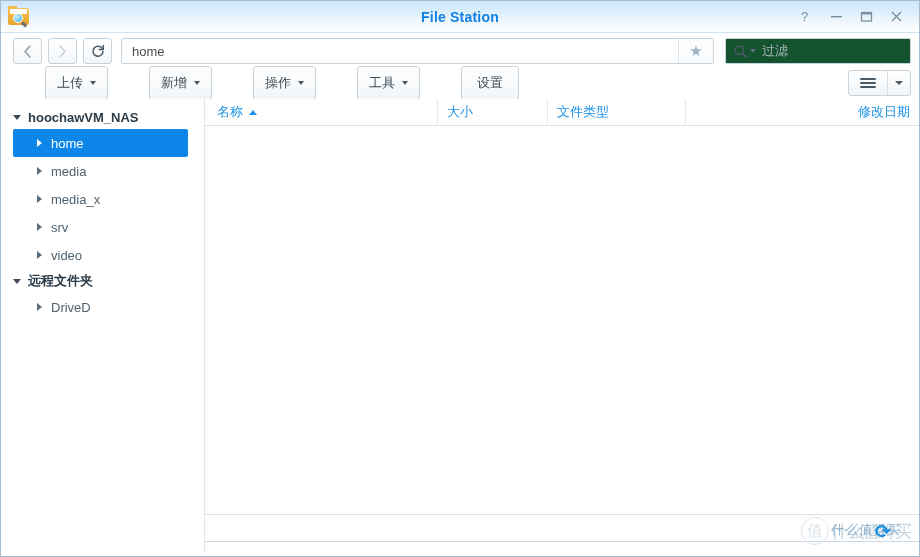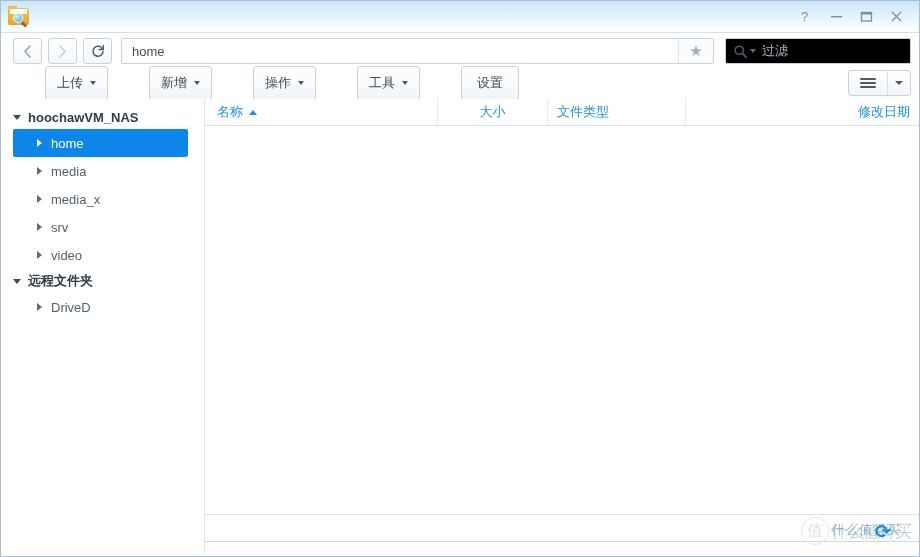--- a/index.html
+++ b/index.html
@@ -168,21 +168,21 @@
     font-size: 15px;
     cursor: default;
   }
 
   .searchbox {
     width: 186px;
     height: 26px;
     margin-left: 11px;
     border: 1px solid #c6d2dc;
     border-radius: 2px;
-    background: #000000;
+    background: #14532d;
     display: flex;
     align-items: center;
     box-sizing: border-box;
     cursor: default;
   }
   .search-icon-wrap {
     display: flex;
     align-items: center;
     padding: 0 4px 0 8px;
     color: #5d6f7f;
@@ -353,21 +353,21 @@
     align-items: center;
     font-size: 13px;
     color: #1a92e8;
     border-right: 1px solid #e3e9ee;
     box-sizing: border-box;
     padding: 0 9px;
     cursor: default;
     white-space: nowrap;
   }
   .col.name { width: 221px; flex: 0 0 221px; padding-left: 0; }
-  .col.size { width: 110px; flex: 0 0 110px; justify-content: center; }
+  .col.size { width: 110px; flex: 0 0 110px; justify-content: flex-start; }
   .col.type { width: 138px; flex: 0 0 138px; }
   .col.date { flex: 1 1 auto; justify-content: flex-end; border-right: none; }
   .sort-asc {
     width: 0; height: 0;
     border-left: 4px solid transparent;
     border-right: 4px solid transparent;
     border-bottom: 5px solid #1a92e8;
     margin-left: 6px;
   }
   .file-list {
@@ -446,20 +446,21 @@
 <div class="window">
 
   <div class="titlebar">
     <div class="app-icon">
       <div class="folder-tab"></div>
       <div class="folder-back"></div>
       <div class="folder-paper"></div>
       <div class="glass"></div>
       <div class="glass-handle"></div>
     </div>
+    <div class="title-text">File Station</div>
     <div class="win-controls">
       <div class="win-btn">
         <svg width="11" height="13" viewBox="0 0 11 13">
             <text x="0" y="11" font-family="Liberation Sans, sans-serif" font-size="13" fill="#7d8e9d">?</text>
           </svg>
       </div>
       <div class="win-btn">
         <svg width="13" height="13" viewBox="0 0 13 13">
             <rect x="1" y="6" width="11" height="1.4" fill="#7d8e9d"></rect>
           </svg>

